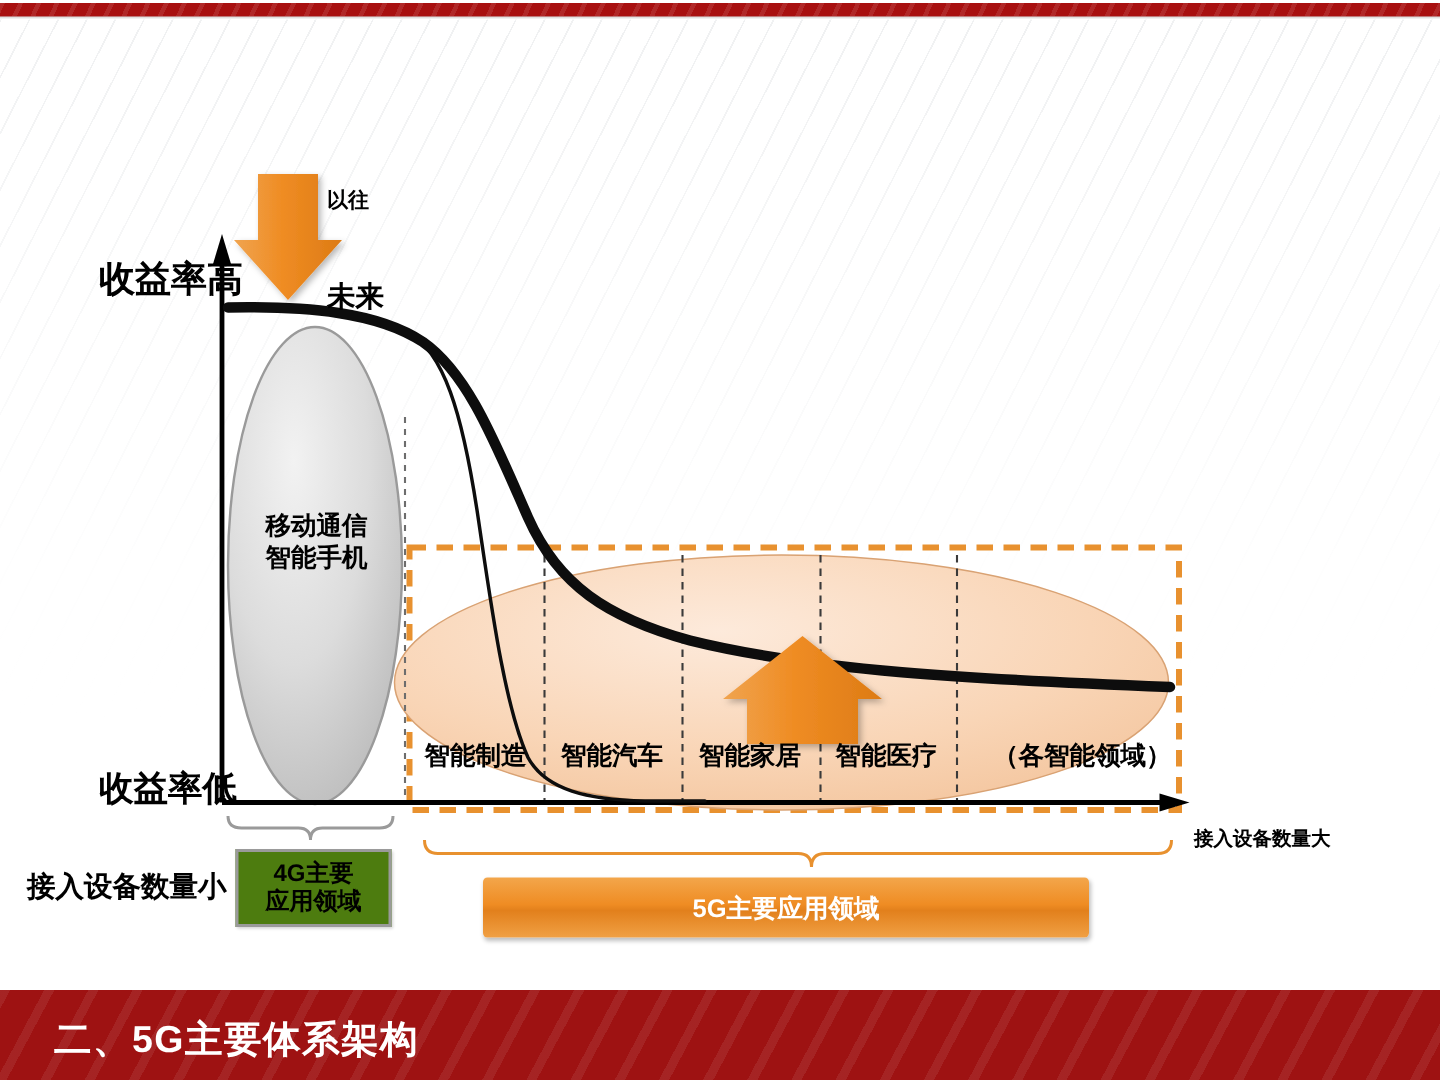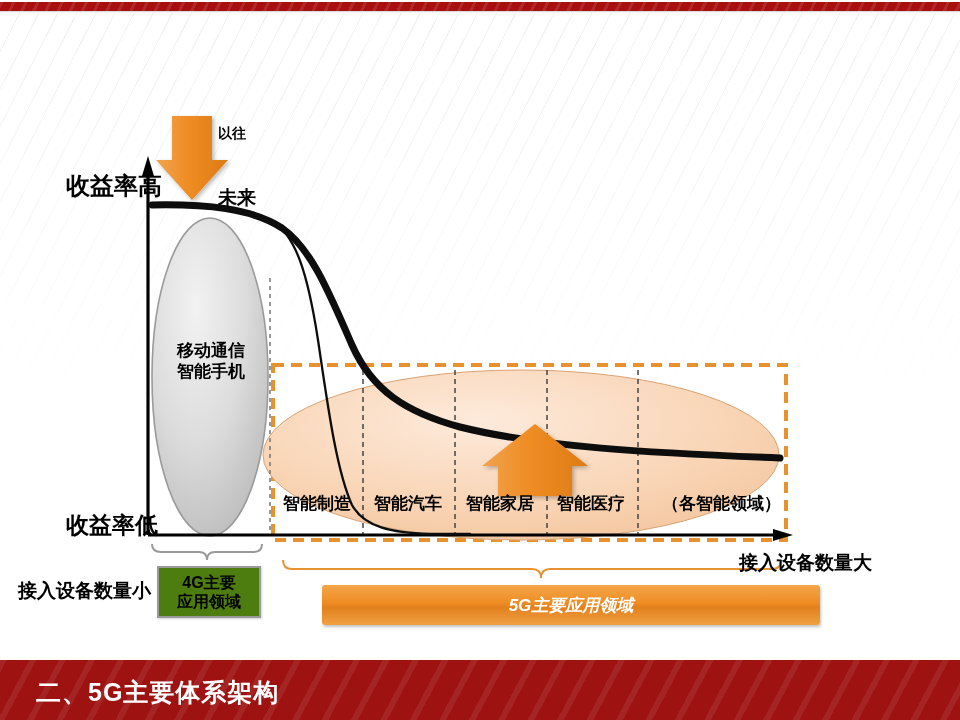--- a/index.html
+++ b/index.html
@@ -33,21 +33,21 @@
     position:absolute;left:0;top:13px;width:960px;height:647px;
     background:linear-gradient(to bottom,rgba(255,255,255,0) 0%,rgba(255,255,255,.55) 30%,rgba(255,255,255,.95) 58%,#fff 72%);
   }
   
   #chart{position:absolute;left:0;top:0;width:960px;height:660px;}
   
   .lbl{position:absolute;white-space:nowrap;color:#000;font-weight:bold;}
   #lbl-yield-high{left:66px;top:170px;font-size:24px;}
   #lbl-yield-low {left:66px;top:510px;font-size:23px;}
   #lbl-dev-small {left:18px;top:578px;font-size:19px;}
-  #lbl-dev-large {left:739px;top:550px;font-size:19px;}
+  #lbl-dev-large {left:796px;top:550px;font-size:13px;}
   #lbl-past      {left:218px;top:125px;font-size:14px;}
   #lbl-future    {left:218px;top:185px;font-size:19px;}
   #ellipse-gray-text{
     position:absolute;left:152px;top:340px;width:118px;
     text-align:center;font-size:17px;font-weight:bold;color:#000;line-height:1.24;
   }
   .seg{position:absolute;top:492px;font-size:17px;font-weight:bold;color:#000;white-space:nowrap;}
   #seg0{left:283px;}
   #seg1{left:374px;}
   #seg2{left:466px;}
@@ -56,25 +56,25 @@
   
   #box-4g{
     position:absolute;left:157px;top:566px;width:100px;height:48px;
     border:2px solid #9a9a9a;background:#4d7c0f;
     display:flex;align-items:center;justify-content:center;
     box-shadow:1px 1px 2px rgba(0,0,0,.18);
   }
   #box-4g-text{font-size:16px;font-weight:bold;color:#000;text-align:center;line-height:1.2;}
   
   #box-5g{
-    position:absolute;left:322px;top:585px;width:498px;height:40px;
+    position:absolute;left:322px;top:585px;width:404px;height:40px;
     border-radius:3px;
     background:linear-gradient(to bottom,#f3a64b 0%,#ef8c23 45%,#e2801c 55%,#f0a044 100%);
     box-shadow:1px 2px 3px rgba(0,0,0,.25);
-    display:flex;align-items:center;justify-content:center;font-style:italic;
+    display:flex;align-items:center;justify-content:center;
   }
   #box-5g-text{font-size:17px;font-weight:bold;color:#ffffff;}
   
   #footer{
     position:absolute;left:0;top:660px;width:960px;height:60px;
     background:#9e1212;
     background-image:repeating-linear-gradient(118deg,
        rgba(255,255,255,.075) 0px, rgba(255,255,255,.075) 6px,
        rgba(0,0,0,0) 6px, rgba(0,0,0,0) 26px);
   }

